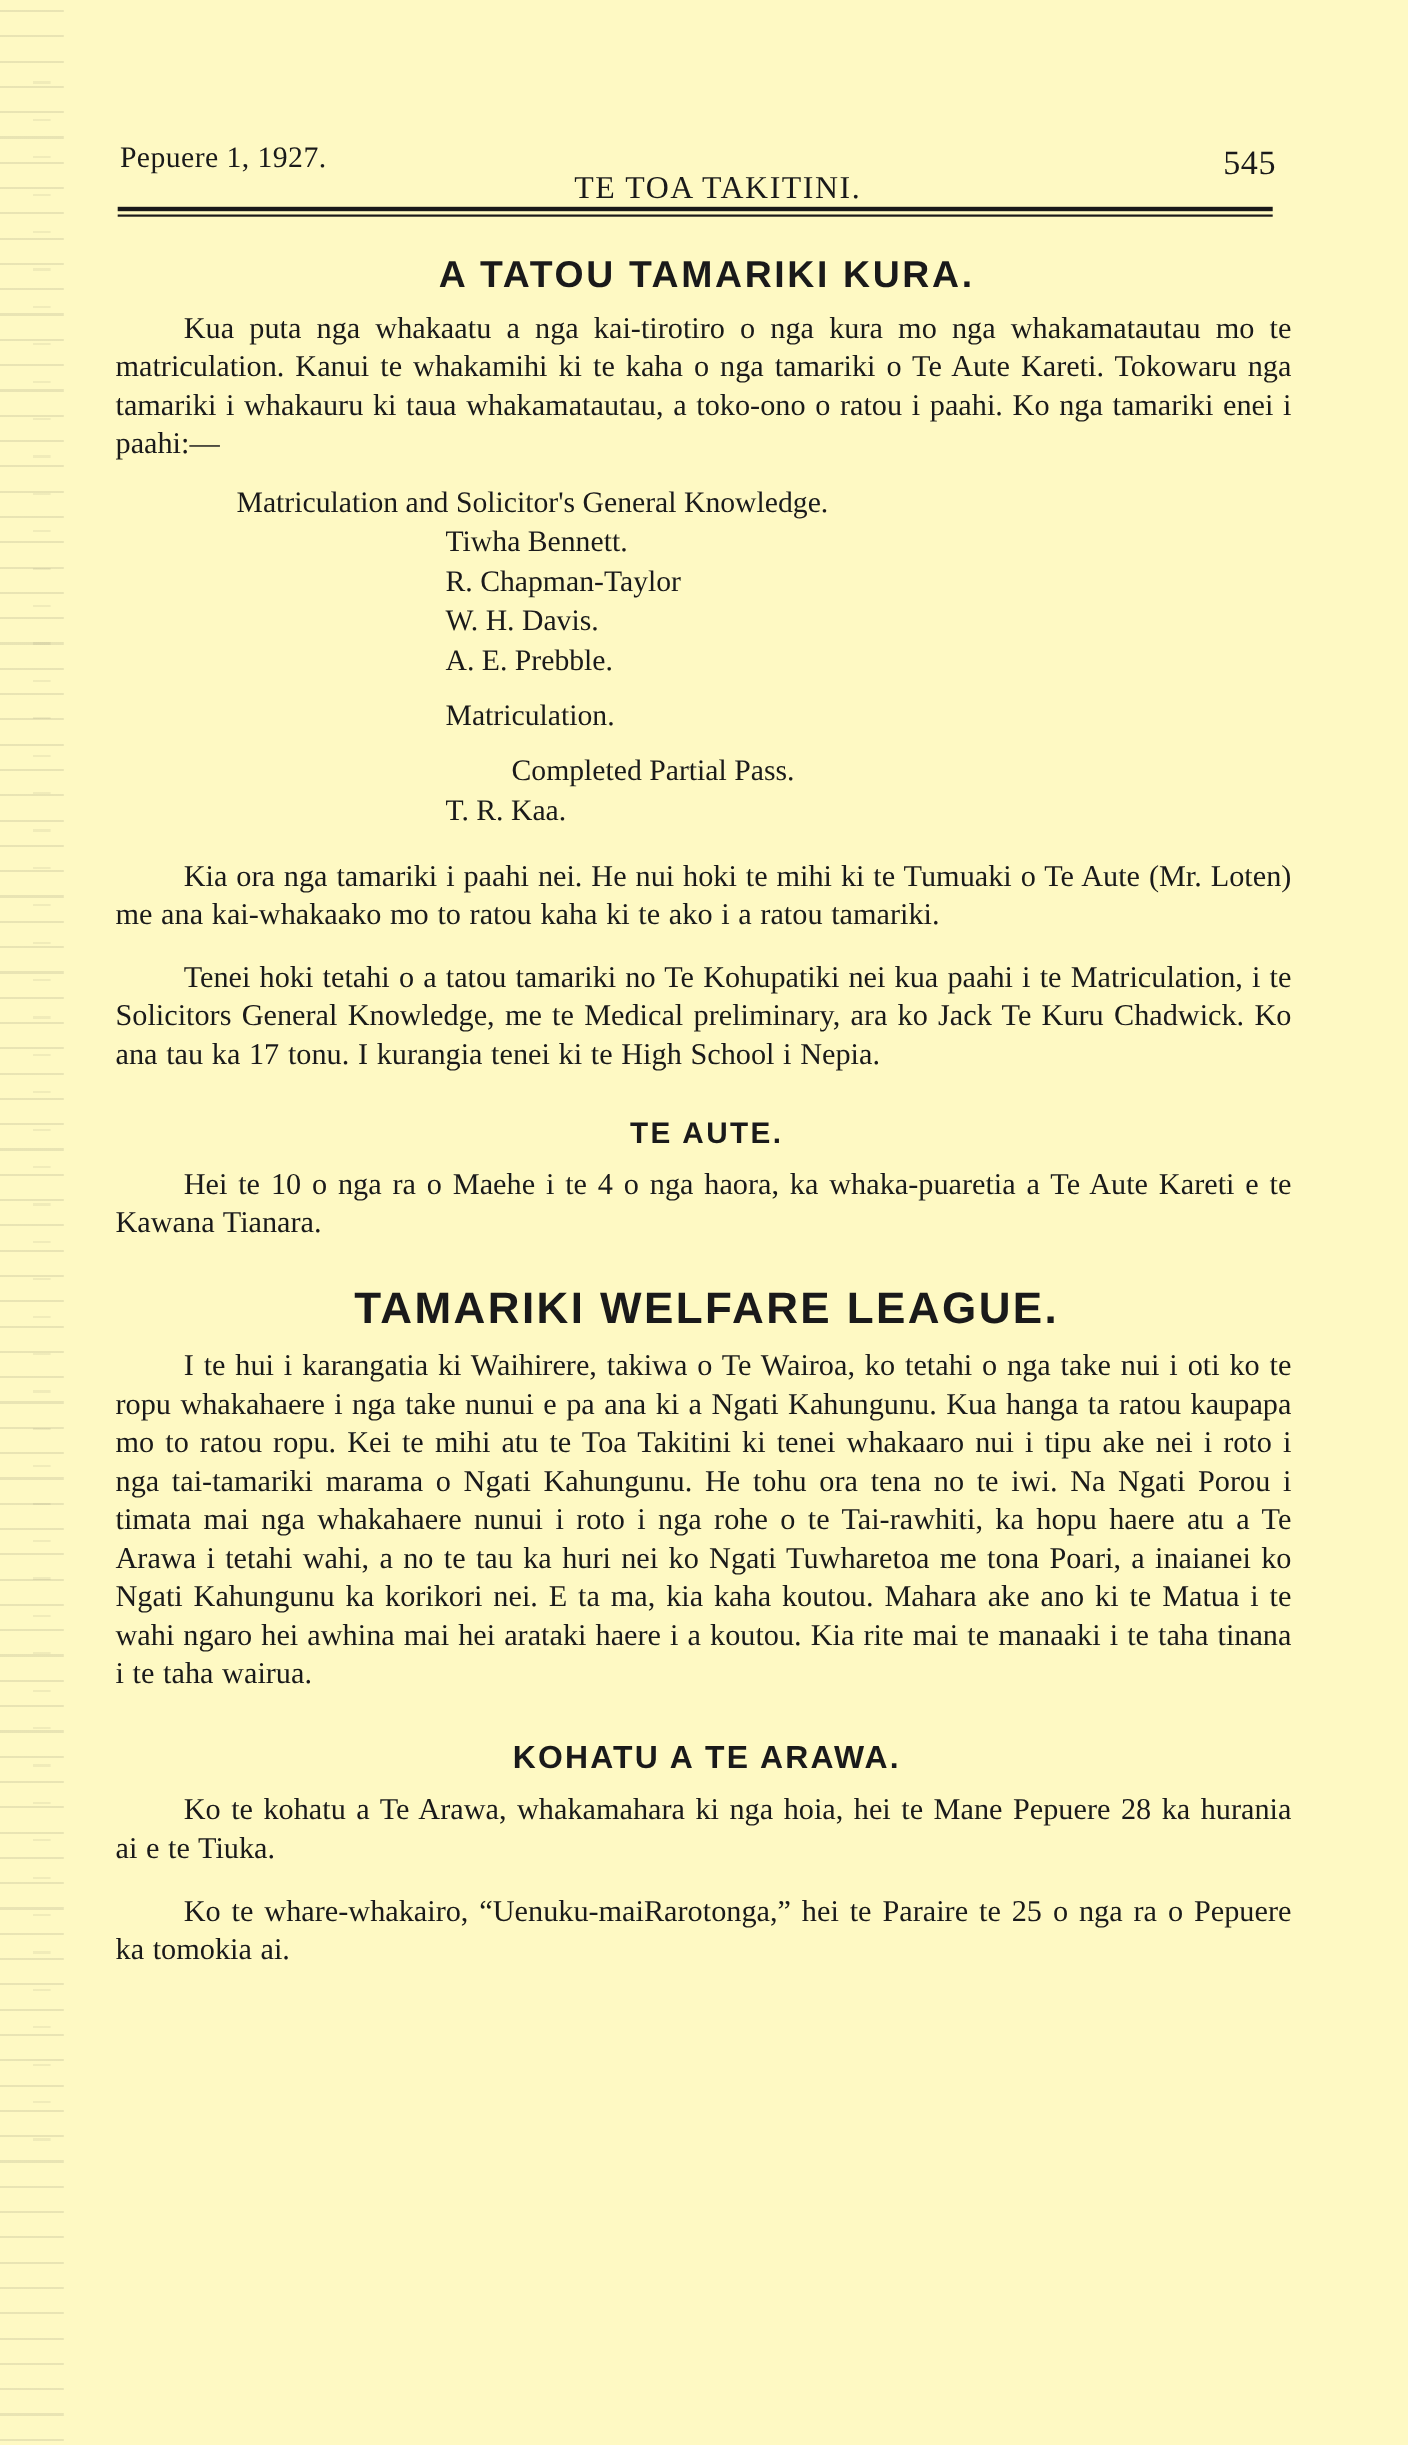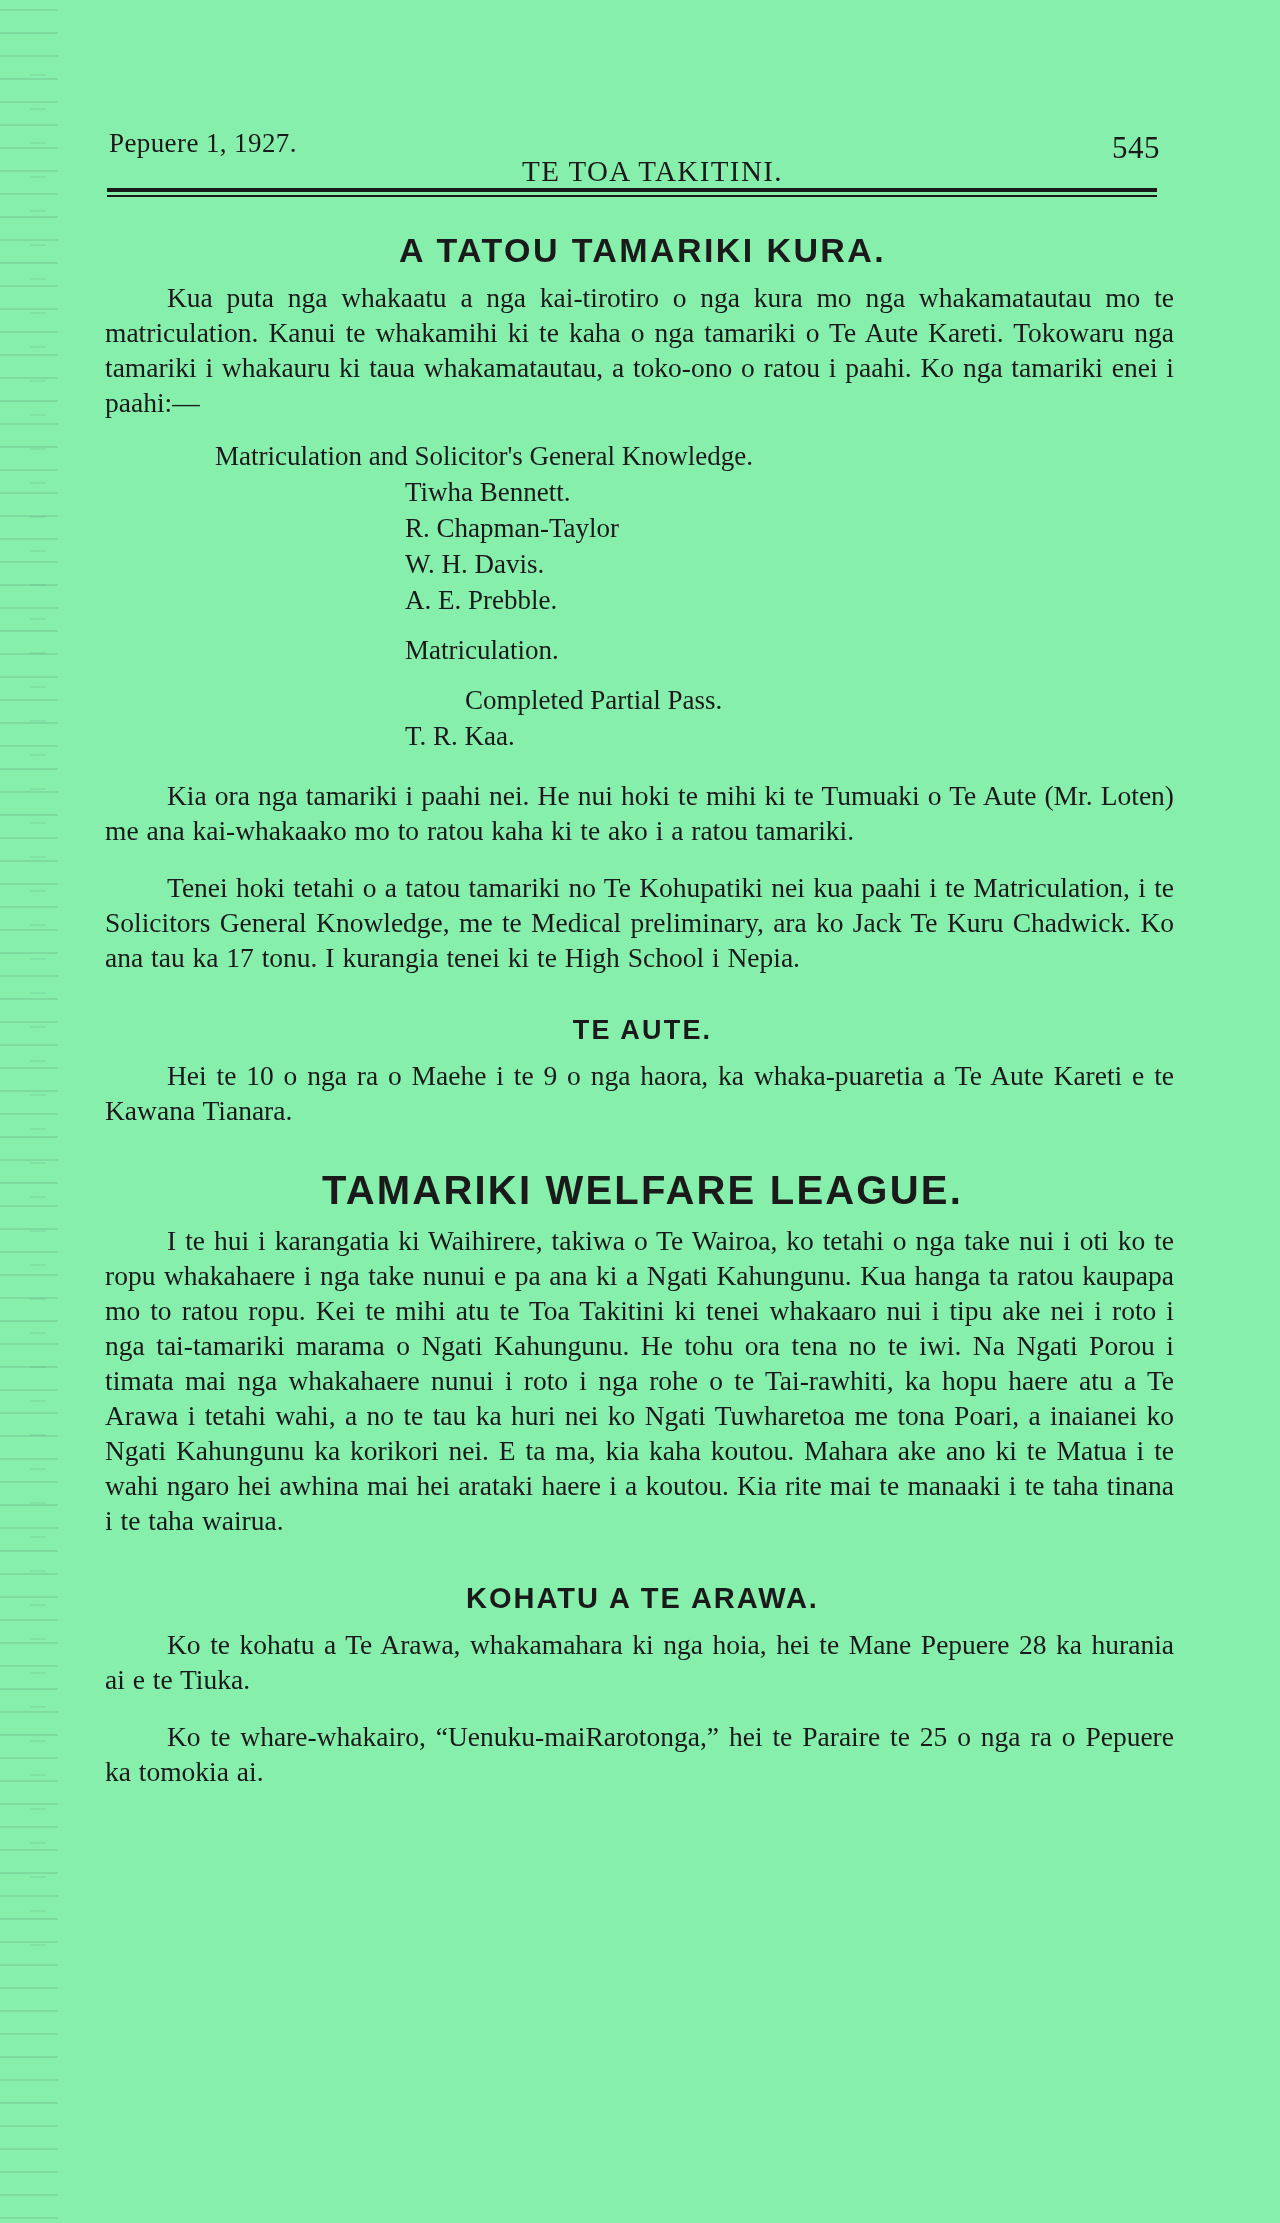--- a/index.html
+++ b/index.html
@@ -13,21 +13,21 @@
     position: relative;
     font-family: "Liberation Serif", serif;
     color: #1a1a1a;
     overflow: hidden;
   }
   .page {
     position: absolute;
     left: 0; top: 0;
     width: 1280px;
     height: 2223px;
-    background: #86efac;
+    background: #fef9c3;
   }
   
   .scan-edge {
     position: absolute;
     left: 0; top: 0;
     width: 58px;
     height: 2223px;
     background:
       repeating-linear-gradient(to bottom,
         rgba(40,40,40,0.00) 0px,
@@ -199,21 +199,21 @@
       <div class="cat ind2" style="margin-top:14px;">Matriculation.</div>
 
       <div class="cat ind3" style="margin-top:14px;">Completed Partial Pass.</div>
       <div class="nm ind3">T. R. Kaa.</div>
     </div>
 
     <p class="para" style="margin-top:24px;">Kia ora nga tamariki i paahi nei. He nui hoki te mihi ki te Tumuaki o Te Aute (Mr. Loten) me ana kai-whakaako mo to ratou kaha ki te ako i a ratou tamariki.</p>
     <p class="para gap">Tenei hoki tetahi o a tatou tamariki no Te Kohupatiki nei kua paahi i te Matriculation, i te Solicitors General Knowledge, me te Medical preliminary, ara ko Jack Te Kuru Chadwick. Ko ana tau ka 17 tonu. I kurangia tenei ki te High School i Nepia.</p>
 
     <h2 class="section-title sub">TE AUTE.</h2>
-    <p class="para">Hei te 10 o nga ra o Maehe i te 9 o nga haora, ka whaka-puaretia a Te Aute Kareti e te Kawana Tianara.</p>
+    <p class="para">Hei te 10 o nga ra o Maehe i te 4 o nga haora, ka whaka-puaretia a Te Aute Kareti e te Kawana Tianara.</p>
 
     <h2 class="section-title big">TAMARIKI WELFARE LEAGUE.</h2>
     <p class="para">I te hui i karangatia ki Waihirere, takiwa o Te Wairoa, ko tetahi o nga take nui i oti ko te ropu whakahaere i nga take nunui e pa ana ki a Ngati Kahungunu. Kua hanga ta ratou kaupapa mo to ratou ropu. Kei te mihi atu te Toa Takitini ki tenei whakaaro nui i tipu ake nei i roto i nga tai-tamariki marama o Ngati Kahungunu. He tohu ora tena no te iwi. Na Ngati Porou i timata mai nga whakahaere nunui i roto i nga rohe o te Tai-rawhiti, ka hopu haere atu a Te Arawa i tetahi wahi, a no te tau ka huri nei ko Ngati Tuwharetoa me tona Poari, a inaianei ko Ngati Kahungunu ka korikori nei. E ta ma, kia kaha koutou. Mahara ake ano ki te Matua i te wahi ngaro hei awhina mai hei arataki haere i a koutou. Kia rite mai te manaaki i te taha tinana i te taha wairua.</p>
 
     <h2 class="section-title mid">KOHATU A TE ARAWA.</h2>
     <p class="para">Ko te kohatu a Te Arawa, whakamahara ki nga hoia, hei te Mane Pepuere 28 ka hurania ai e te Tiuka.</p>
     <p class="para gap">Ko te whare-whakairo, “Uenuku-maiRarotonga,” hei te Paraire te 25 o nga ra o Pepuere ka tomokia ai.</p>
 
   </div>
 </div>

